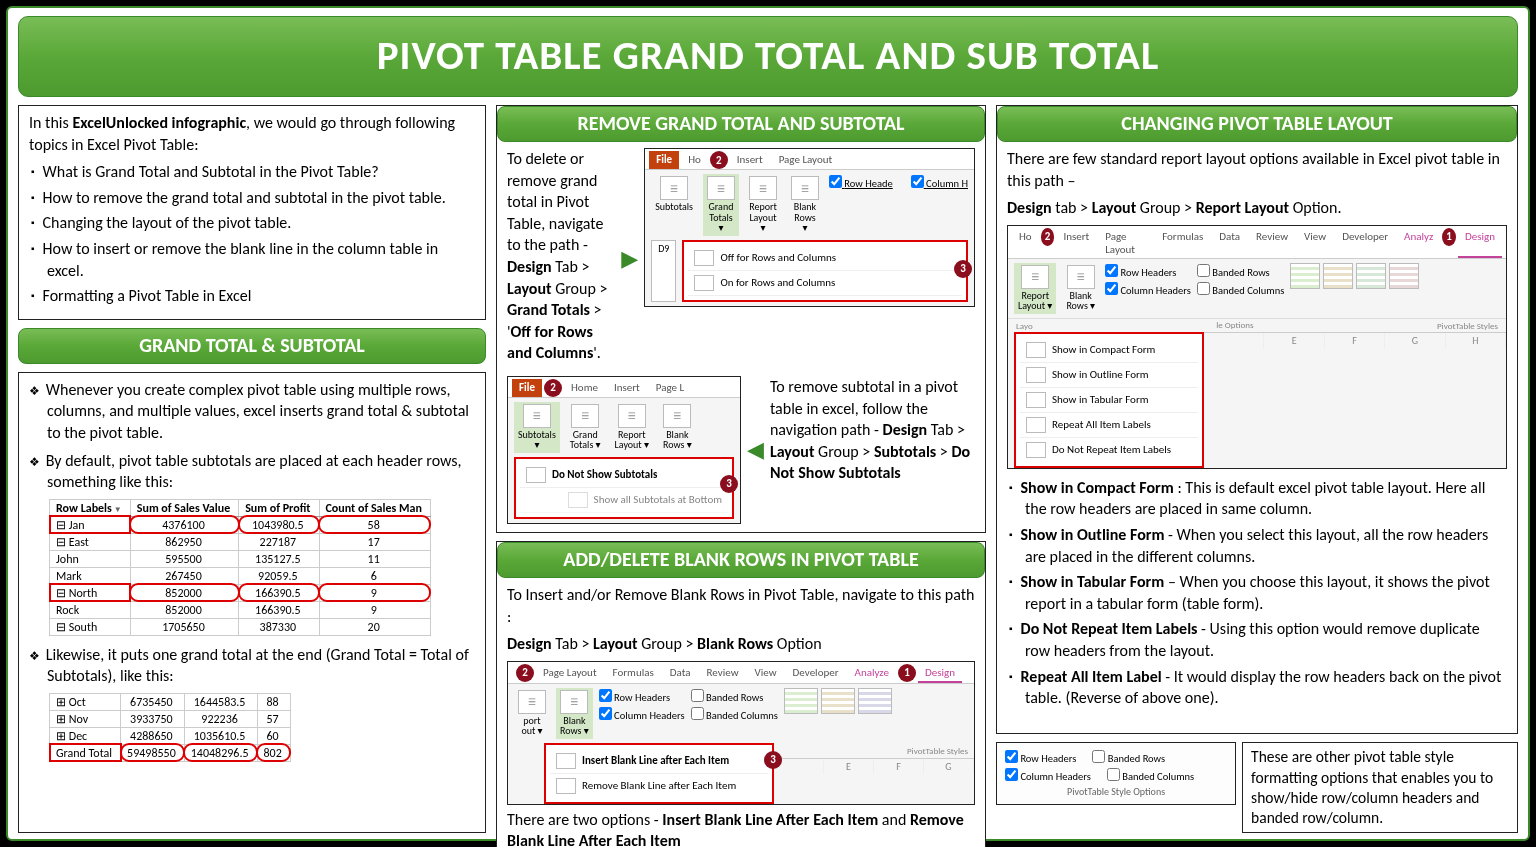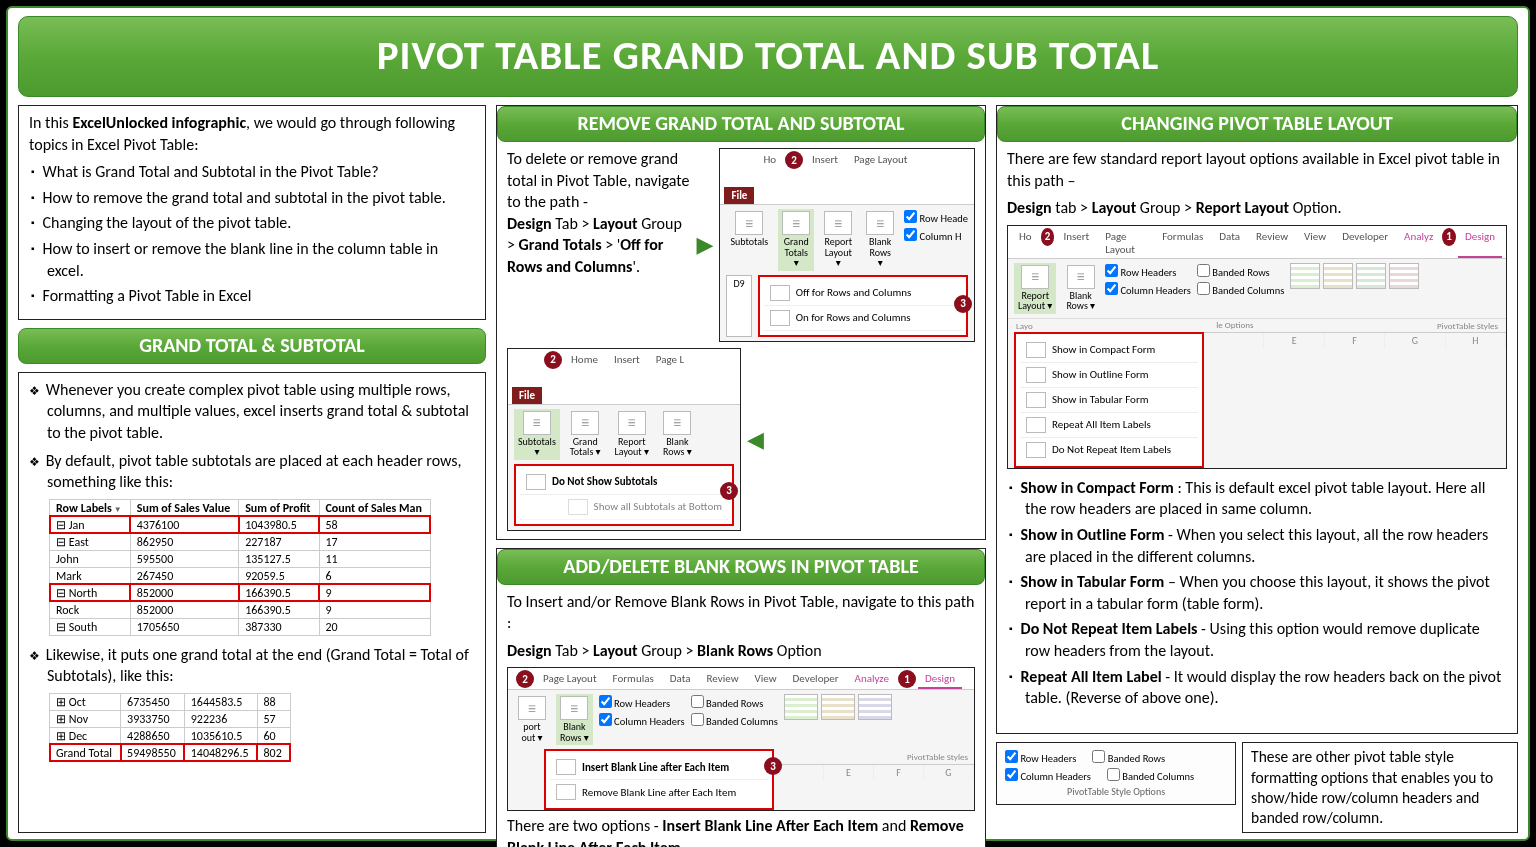--- a/index.html
+++ b/index.html
@@ -79,29 +79,29 @@
   .b { font-weight: bold; }
   .excel-tbl {
     border: 1px solid #999; border-collapse: collapse; font-size: 12px;
     margin: 4px 10px 8px 20px; background: #fff;
   }
   .excel-tbl td, .excel-tbl th {
     border: 1px solid #ccc; padding: 1px 8px 1px 6px; text-align: left;
     font-weight: normal; white-space: nowrap;
   }
   .excel-tbl th { font-weight: bold; border-bottom: 1px solid #999;}
-  .excel-tbl .num { text-align: left; }
+  .excel-tbl .num { text-align: center; border-radius: 8px; }
   .excel-tbl .redbox td { outline: 2px solid #d00; outline-offset: -1px; }
   .ribbon {
     border: 1.5px solid #222; background: #f5f5f5; font-size: 11px;
     position: relative;
   }
   .rib-tabs { display: flex; gap: 2px; background: #fff; border-bottom: 1px solid #ccc; padding: 2px 4px 0 4px;}
   .rib-tab { padding: 2px 7px; color: #555; }
-  .rib-tab.file { background: #7f1d1d; color: #fff; font-weight: bold; margin-top: 36px; }
+  .rib-tab.file { background: #c2410c; color: #fff; font-weight: bold; }
   .rib-tab.active { color: #c5429b; border-bottom: 2px solid #c5429b; }
   .rib-body { display: flex; padding: 4px 6px; gap: 6px; align-items: flex-start; }
   .rib-btn { display: flex; flex-direction: column; align-items: center; gap: 2px; padding: 2px 4px; }
   .rib-btn .ico { width: 28px; height: 24px; background: #fff; border: 1px solid #bbb; display:flex;align-items:center;justify-content:center; font-size:9px; color:#888;}
   .rib-btn .lbl { font-size: 10px; text-align: center; line-height: 1.05; }
   .rib-chk { font-size: 10.5px; white-space: nowrap; }
   .rib-chk input { position: relative; top: 1px; }
   .menu {
     background: #fff; border: 2px solid #d00; padding: 4px; font-size: 11px;
   }
@@ -279,21 +279,21 @@
                   <div class="lbl">Grand<br>Totals ▾</div>
                 </div>
               <div class="rib-btn">
                   <div class="ico">☰</div>
                   <div class="lbl">Report<br>Layout ▾</div>
                 </div>
               <div class="rib-btn">
                   <div class="ico">☰</div>
                   <div class="lbl">Blank<br>Rows ▾</div>
                 </div>
-              <div style="display:flex;flex-direction:column;gap:2px;">
+              <div style="display:flex;flex-direction:row;gap:18px;text-decoration:underline;">
                 <label class="rib-chk"><input type="checkbox" checked="" style=""> <span>Row Heade</span></label>
                 <label class="rib-chk"><input type="checkbox" checked="" style=""> <span>Column H</span></label>
               </div>
             </div>
             <div style="display:flex;gap:6px;padding:0 6px 4px 6px;">
               <div style="border:1px solid #bbb;padding:1px 6px;font-size:10px;background:#fff;">D9</div>
               <div class="menu" style="flex:1;position:relative;">
                 <div class="menu-item">
                     <div class="mi-ico"></div>
                     <span>Off for Rows and Columns</span>
@@ -341,20 +341,23 @@
                   <span>Do Not Show Subtotals</span>
                 </div>
               <div class="menu-item" style="opacity:.5;justify-content:flex-end;">
                   <div class="mi-ico"></div>
                   <span>Show all Subtotals at Bottom</span>
                 </div>
               <span class="badge" style="top:16px;right:-6px;">3</span>
             </div>
           </div>
           <div class="arrow">◀</div>
+          <div style="flex:1;" class="para">
+            <span>To remove subtotal in a pivot table in excel, follow the navigation path - </span><span class="b">Design</span> Tab &gt; <span class="b">Layout</span> Group &gt; <span class="b">Subtotals</span> &gt; <span class="b">Do Not Show Subtotals</span>
+          </div>
         </div>
       </div>
 
       <div class="panel" style="flex:1;">
         <div class="hdr">ADD/DELETE BLANK ROWS IN PIVOT TABLE</div>
         <p class="para">To Insert and/or Remove Blank Rows in Pivot Table, navigate to this path :</p>
         <p class="para"><span class="b">Design</span> Tab &gt; <span class="b">Layout</span> Group &gt; <span class="b">Blank Rows</span> Option</p>
 
         <div class="ribbon" style="margin:4px 0;">
           <div class="rib-tabs" style="justify-content:flex-start;">

